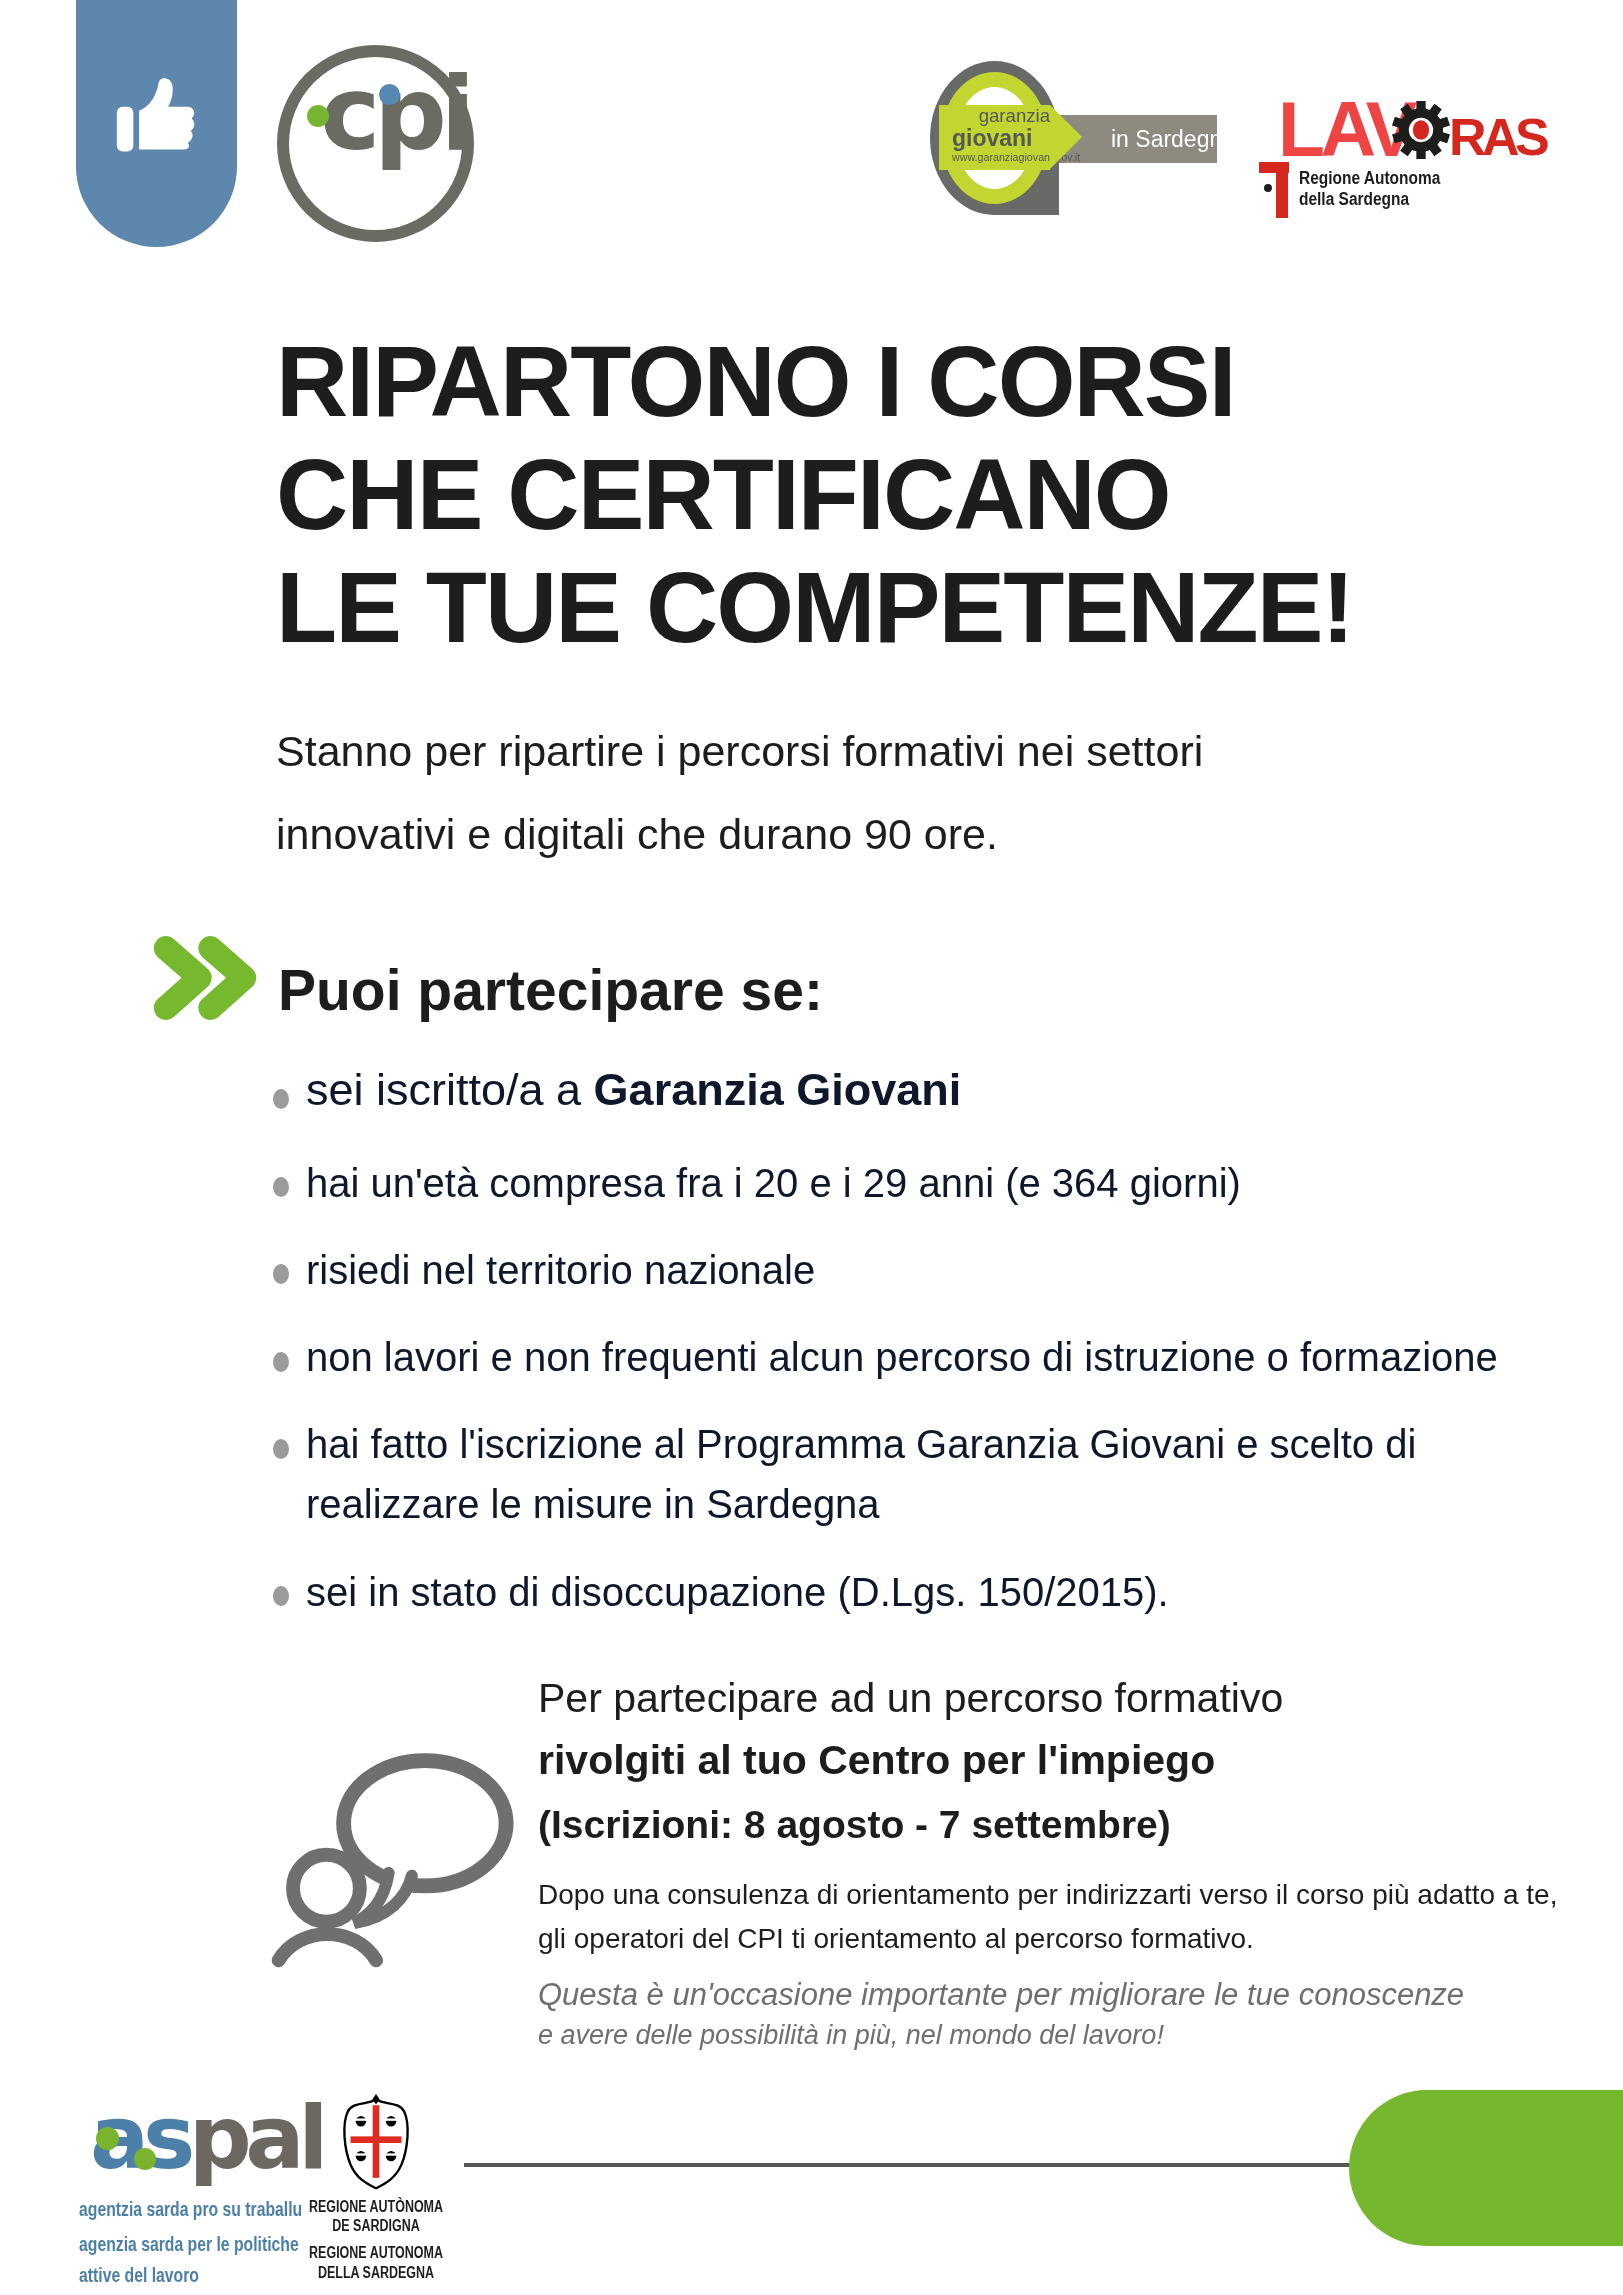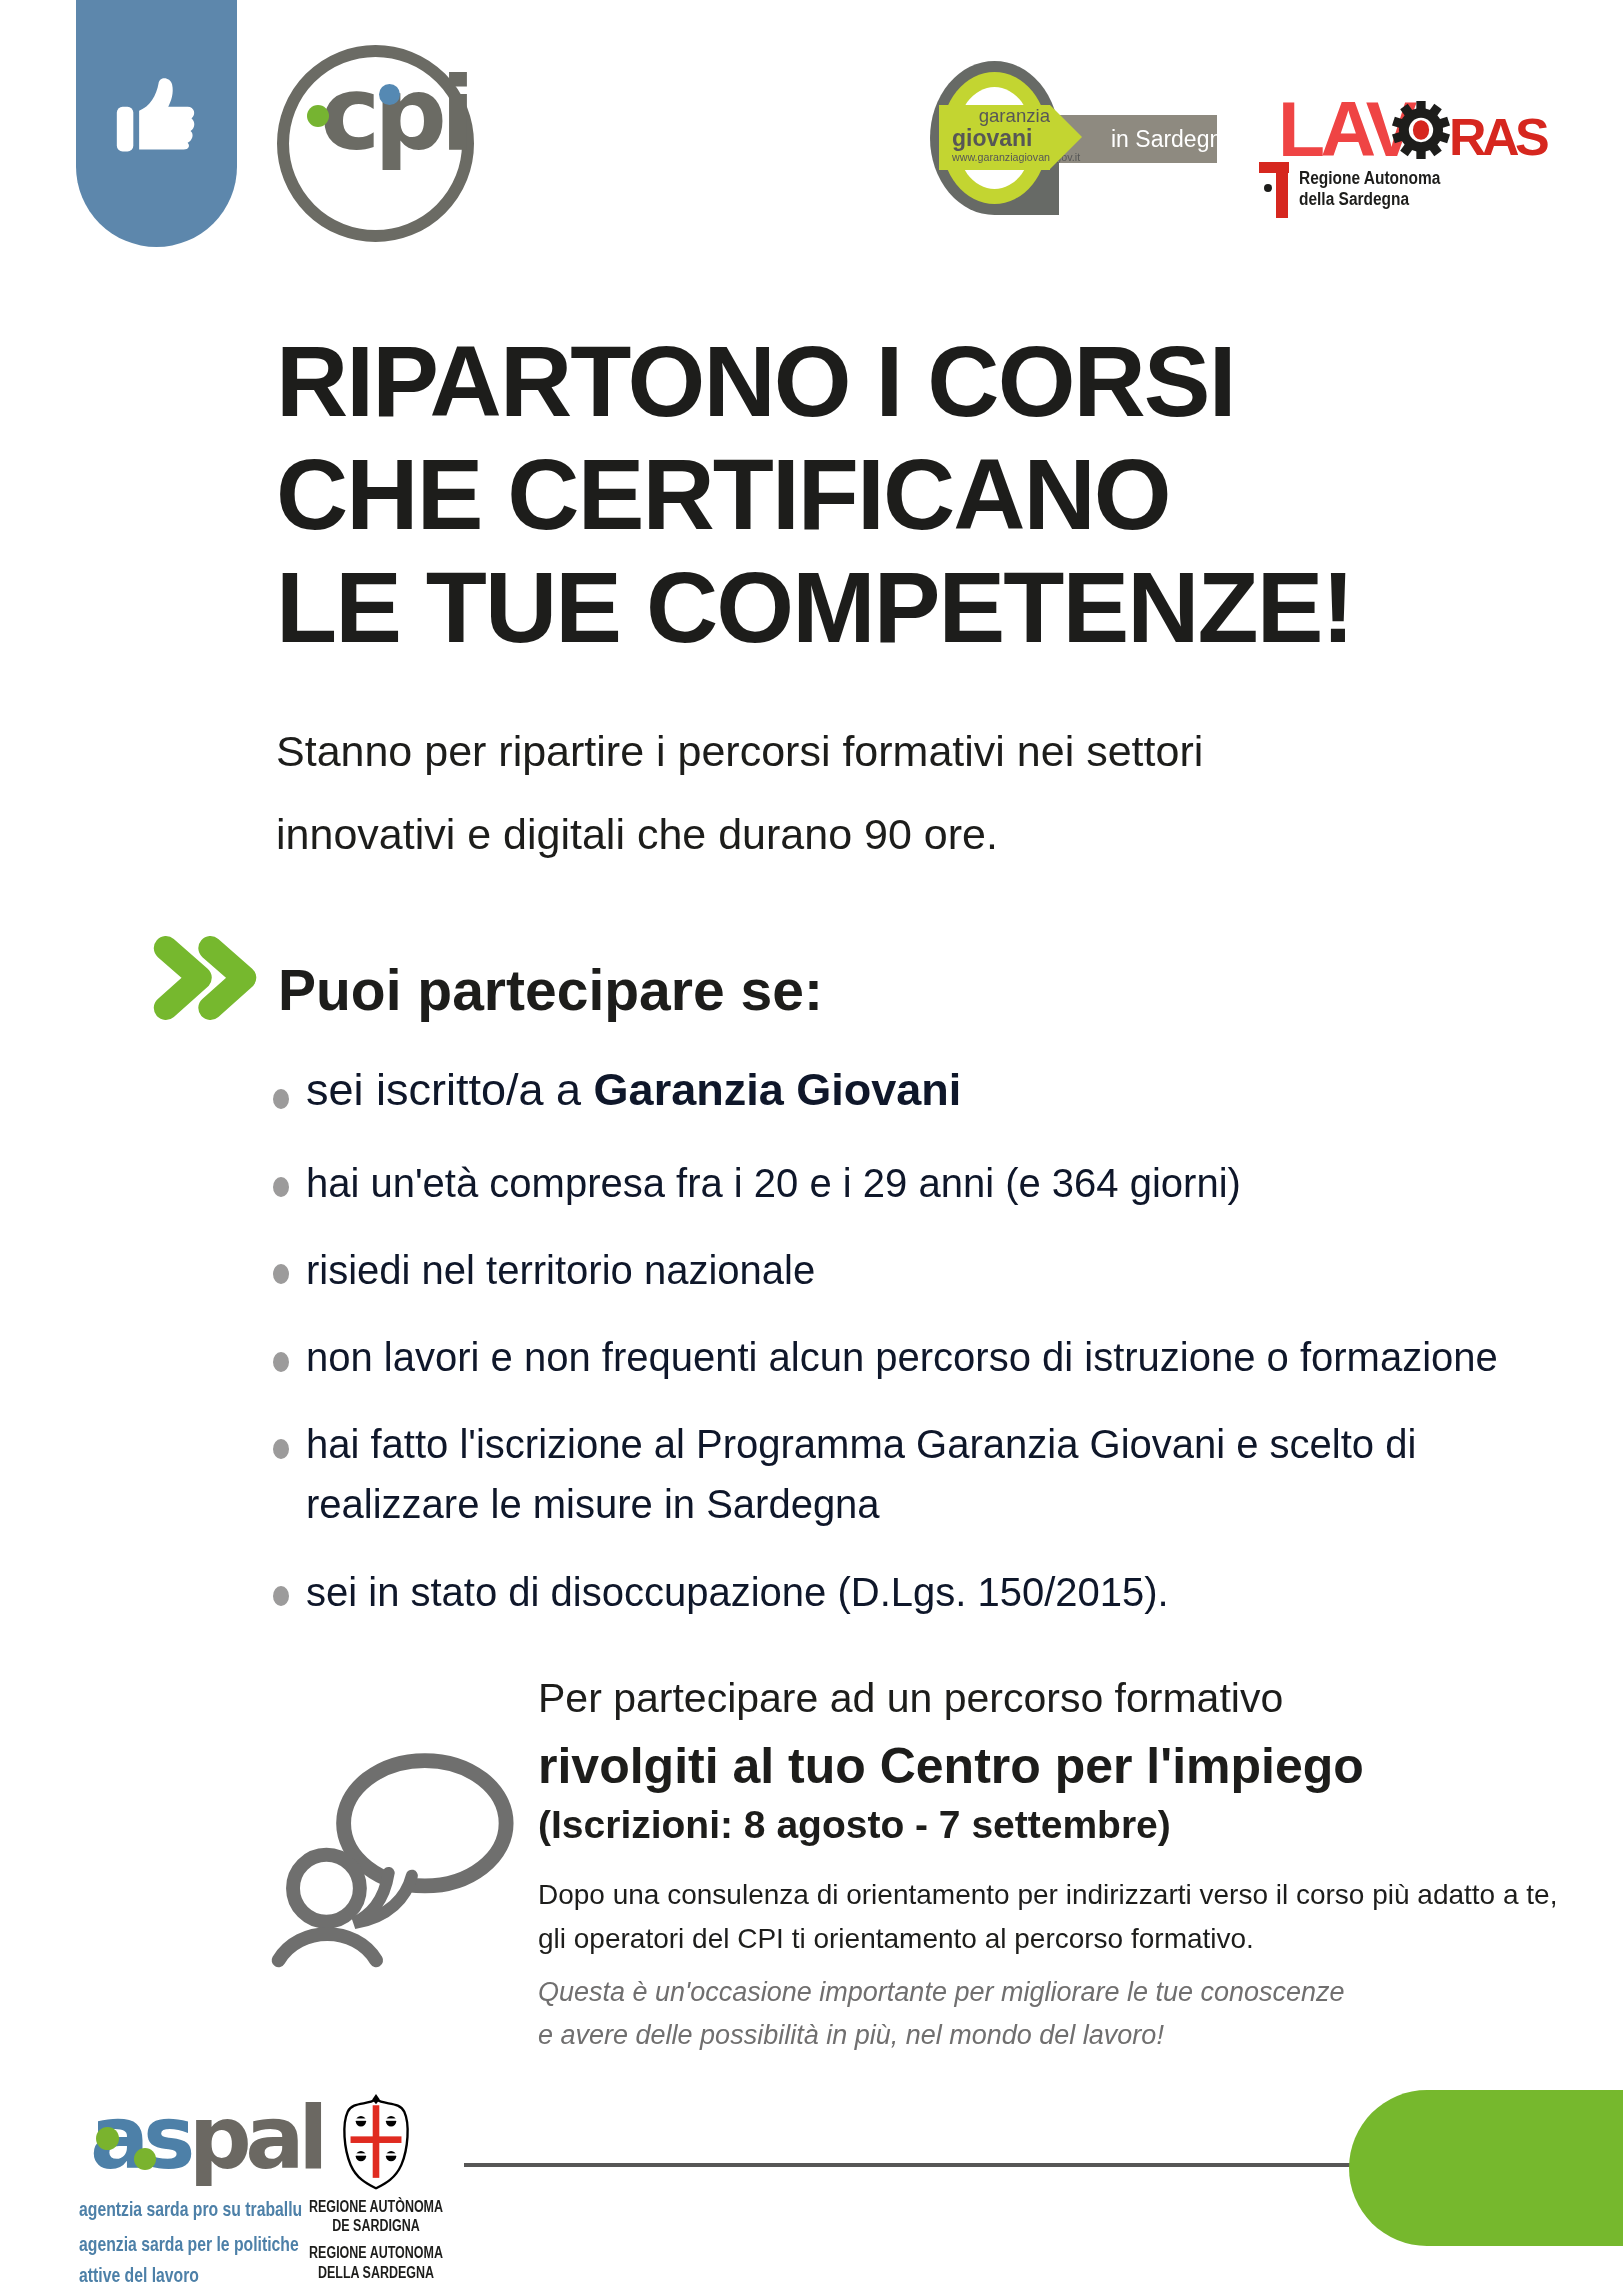--- a/index.html
+++ b/index.html
@@ -54,25 +54,25 @@
   #participate-heading{left:278px;top:958px;font-size:57px;font-weight:bold;line-height:65px;text-align:right;}
 
   .bullet-dot{width:16px;height:20.4px;border-radius:50%;background:#9c9b9b;left:273px;}
   .bullet-text{left:306px;font-size:40px;line-height:46px;color:#0f172a;}
   .big{font-size:45px;}
   b,.bold{font-weight:bold;}
 
   
   .cta{left:538px;}
   #cta1{top:1675px;font-size:41px;}
-  #cta2{top:1737px;font-size:50px;font-weight:bold;}
+  #cta2{top:1737px;font-size:41px;font-weight:bold;}
   #cta3{top:1803px;font-size:39px;font-weight:bold;}
   #ctap1{top:1879px;font-size:28px;}
   #ctap2{top:1923px;font-size:28px;}
-  #ctan1{top:1977px;font-size:27px;font-style:italic;color:#706f6f;}
+  #ctan1{top:1977px;font-size:31px;font-style:italic;color:#706f6f;}
   #ctan2{top:2020px;font-size:27px;font-style:italic;color:#706f6f;}
   #speech-svg{left:267px;top:1742px;}
 
   
   #aspal-word{left:90px;top:2094px;font:bold 88px "DejaVu Sans",sans-serif;
               letter-spacing:-6.5px;line-height:88px;}
   #aspal-word .as{color:#4d80a8;}
   #aspal-word .pal{color:#6b6862;}
   #aspal-dot1{left:96px;top:2127px;width:23px;height:23px;background:#7ab32e;}
   #aspal-dot2{left:134px;top:2148px;width:22px;height:22px;background:#7ab32e;}

